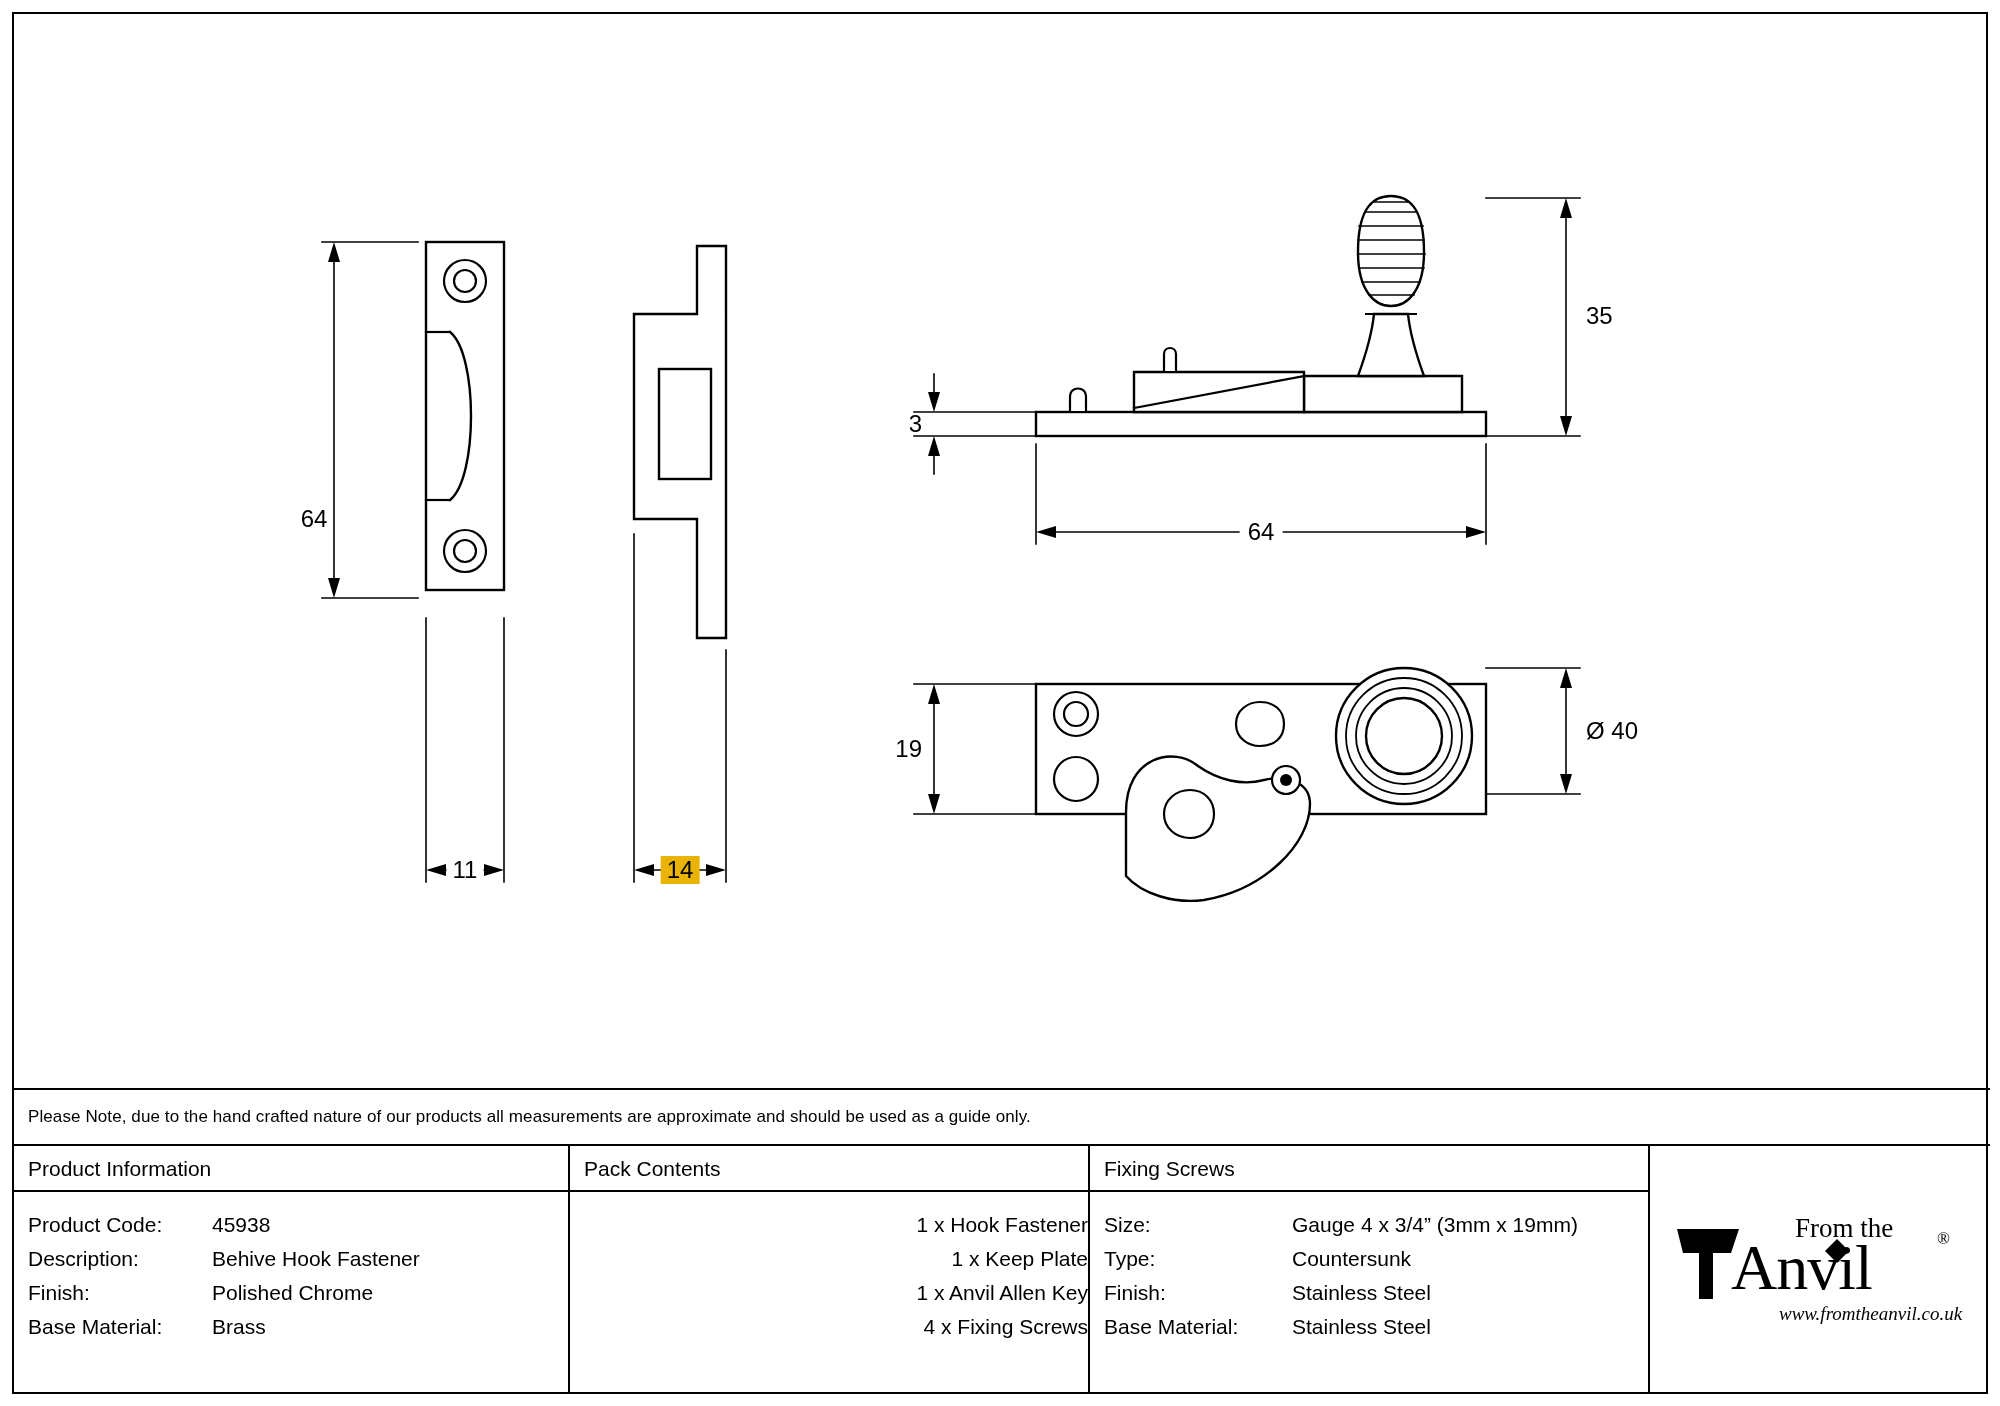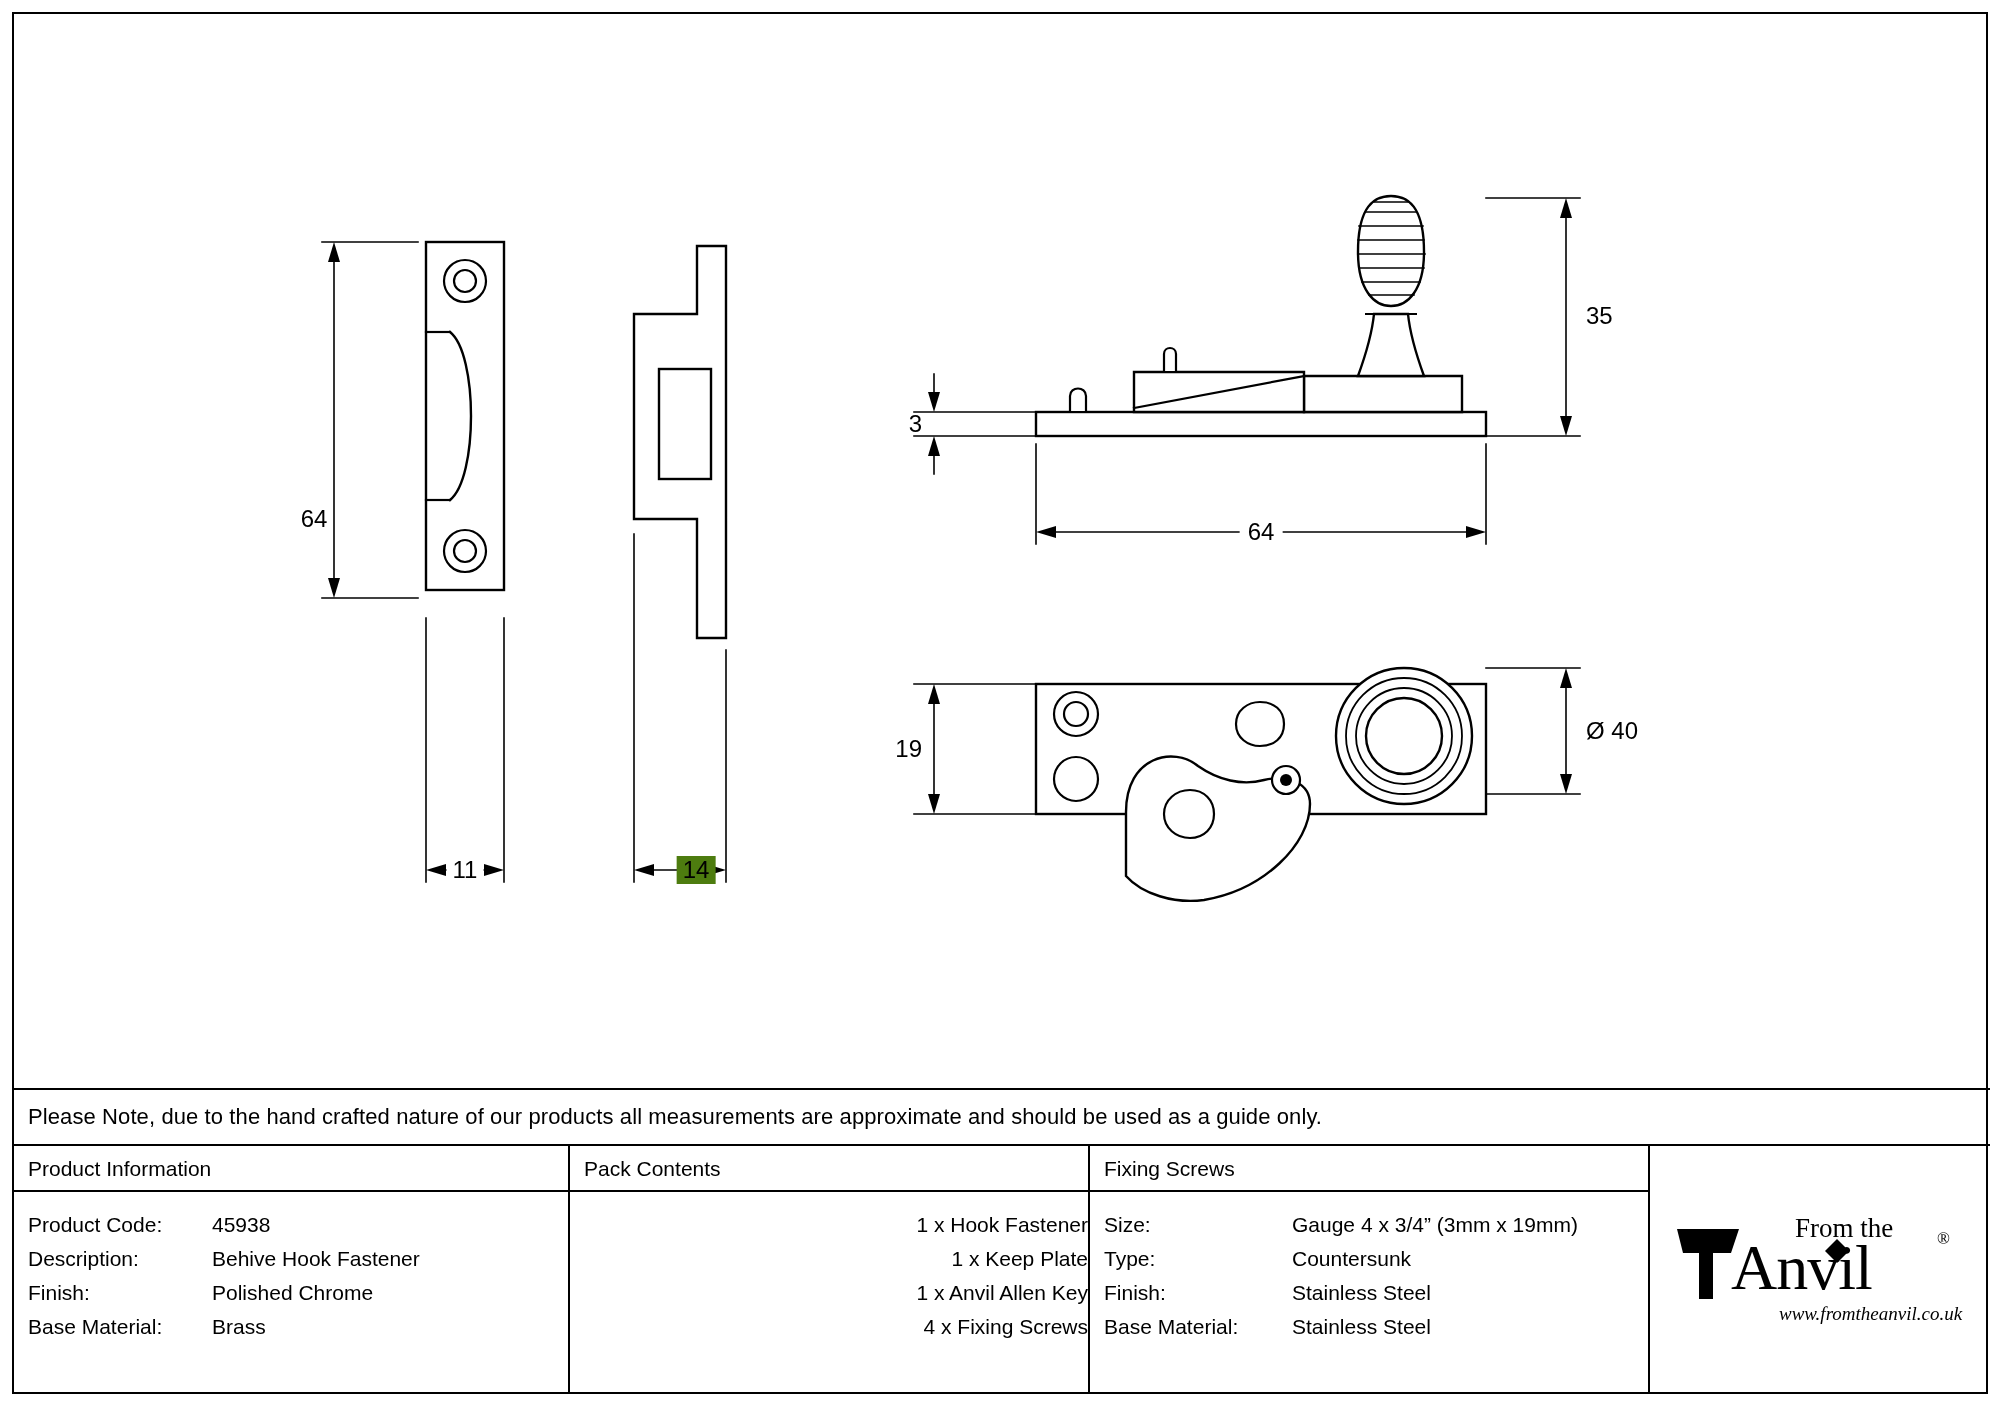--- a/index.html
+++ b/index.html
@@ -43,21 +43,21 @@
     top: 1074px;
     width: 1976px;
     height: 56px;
     border-top: 2px solid #000;
     box-sizing: border-box;
     display: flex;
     align-items: center;
   }
   #note-text {
     padding-left: 14px;
-    font-size: 22px;
+    font-size: 17px;
     letter-spacing: 0.1px;
   }
   
   #info-row {
     position: absolute;
     left: 0;
     top: 1130px;
     width: 1976px;
     height: 250px;
     border-top: 2px solid #000;
@@ -284,21 +284,21 @@
             <path d="M 1552 780 L 1546 760 L 1558 760 Z" fill="#000" stroke="none"></path>
             <line x1="1472" y1="654" x2="1566" y2="654"></line>
             <line x1="1472" y1="780" x2="1566" y2="780"></line>
           </g>
         </g>
       </svg>
 
       
       <div class="dim-label" style="position:absolute;left:300px;top:505px;transform:translate(-50%,-50%);">64</div>
       <div class="dim-label" style="position:absolute;left:451px;top:856px;transform:translate(-50%,-50%);background:#fff;padding:0 6px;">11</div>
-      <div class="dim-label" style="position:absolute;left:666px;top:856px;transform:translate(-50%,-50%);background:#4d7c0f;padding:0 6px;margin-left:16px;">14</div>
+      <div class="dim-label" style="position:absolute;left:666px;top:856px;transform:translate(-50%,-50%);background:#eab308;padding:0 6px;">14</div>
       <div class="dim-label" style="position:absolute;left:908px;top:410px;transform:translate(-100%,-50%);">3</div>
       <div class="dim-label" style="position:absolute;left:1247px;top:518px;transform:translate(-50%,-50%);background:#fff;padding:0 8px;">64</div>
       <div class="dim-label" style="position:absolute;left:1572px;top:302px;transform:translate(0,-50%);">35</div>
       <div class="dim-label" style="position:absolute;left:908px;top:735px;transform:translate(-100%,-50%);">19</div>
       <div class="dim-label" style="position:absolute;left:1572px;top:717px;transform:translate(0,-50%);">Ø 40</div>
     </div>
 
     <div id="note-row">
       <div id="note-text">Please Note, due to the hand crafted nature of our products all measurements are approximate and should be used as a guide only.</div>
     </div>

